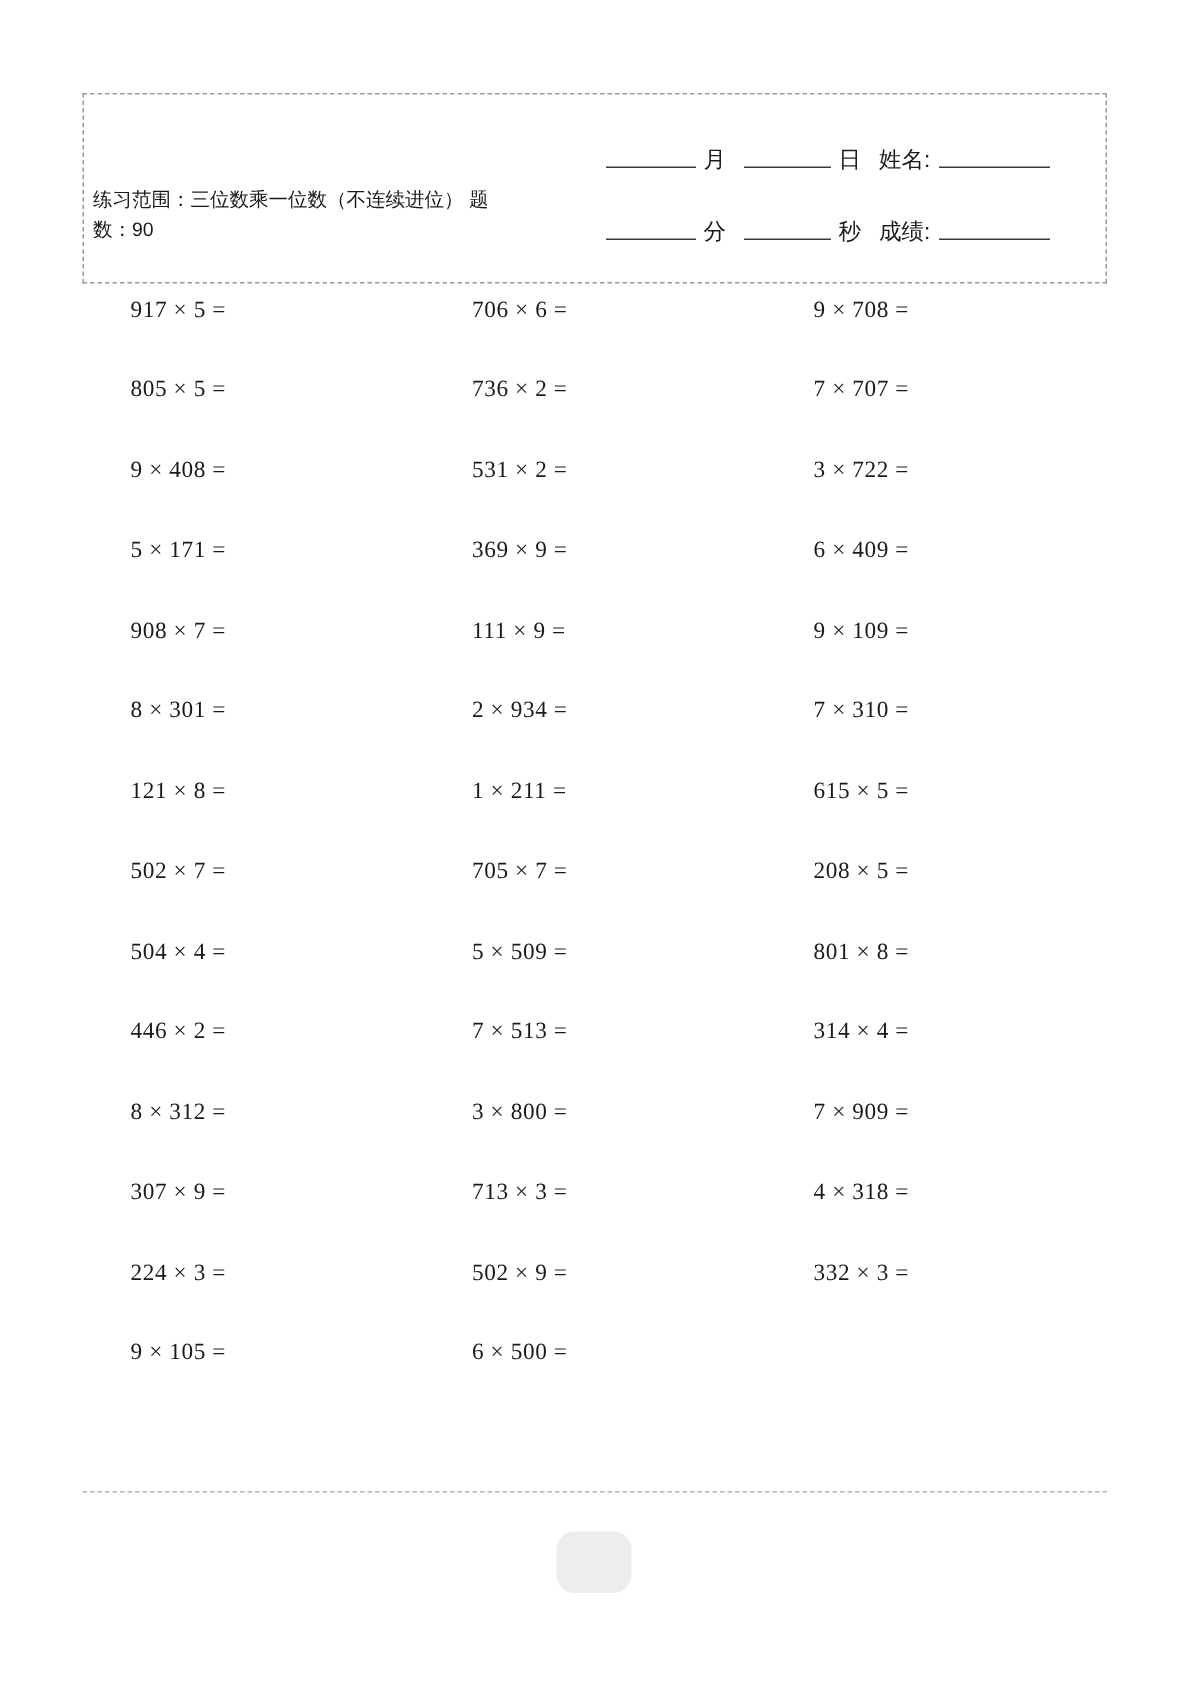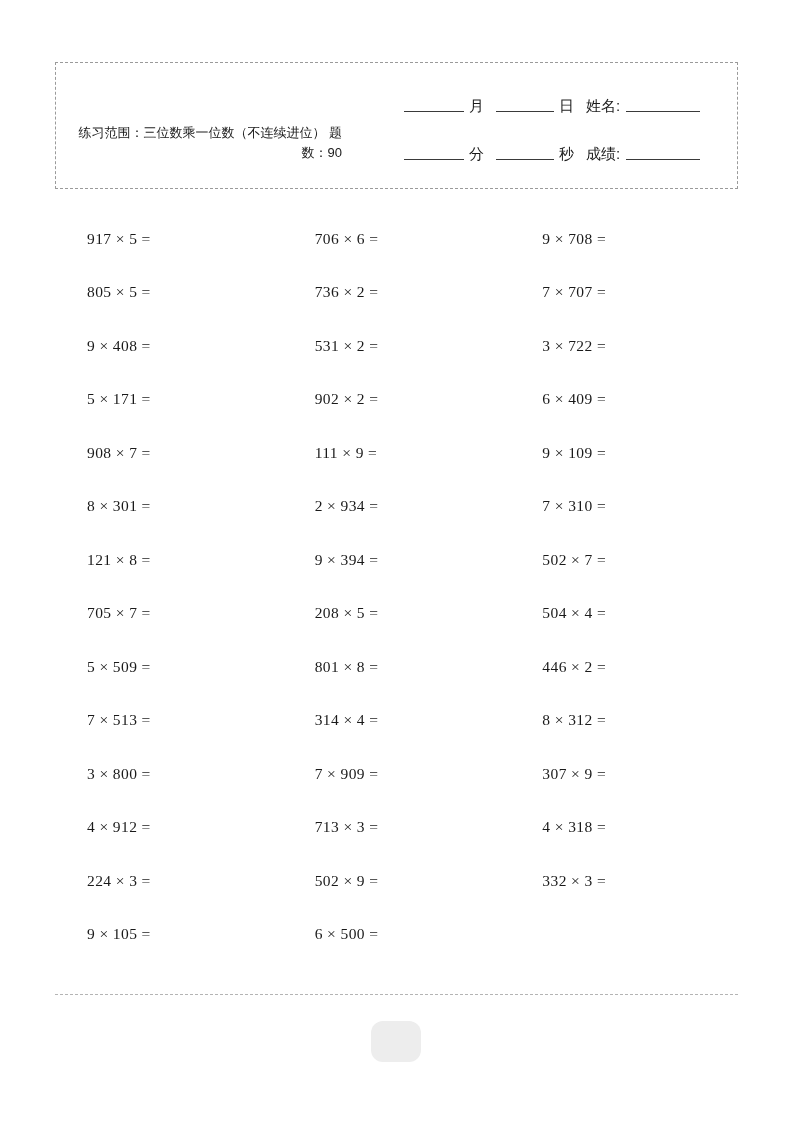--- a/index.html
+++ b/index.html
@@ -40,21 +40,21 @@
   }
   .range-info {
     position: absolute;
     left: 6px;
     top: 60px;
     width: 280px;
     font-family: "Liberation Sans", sans-serif;
     font-size: 13px;
     line-height: 20px;
     color: #1a1a1a;
-    text-align: right;
+    text-align: left;
   }
   .info-row {
     position: absolute;
     font-family: "Liberation Sans", sans-serif;
     font-size: 15px;
     color: #1a1a1a;
     white-space: nowrap;
     display: flex;
     align-items: flex-end;
   }
@@ -69,21 +69,21 @@
   .blank.w60 { width: 60px; }
   .blank.w58 { width: 58px; }
   .blank.w74 { width: 74px; }
   .lbl { margin-right: 12px; }
   .lbl.tight { margin-right: 6px; }
 
   
   .problems {
     position: absolute;
     left: 55px;
-    top: 212px;
+    top: 180px;
     width: 683px;
     display: grid;
     grid-template-columns: repeat(3, 1fr);
     row-gap: 0px;
   }
   .cell {
     height: 53.5px;
     display: flex;
     align-items: center;
     font-family: "Liberation Serif", "DejaVu Serif", serif;
@@ -146,44 +146,44 @@
       <div class="cell">917 × 5 =</div>
       <div class="cell">706 × 6 =</div>
       <div class="cell">9 × 708 =</div>
       <div class="cell">805 × 5 =</div>
       <div class="cell">736 × 2 =</div>
       <div class="cell">7 × 707 =</div>
       <div class="cell">9 × 408 =</div>
       <div class="cell">531 × 2 =</div>
       <div class="cell">3 × 722 =</div>
       <div class="cell">5 × 171 =</div>
-      <div class="cell">902 × 2 =</div>
+      <div class="cell">369 × 9 =</div>
       <div class="cell">6 × 409 =</div>
       <div class="cell">908 × 7 =</div>
       <div class="cell">111 × 9 =</div>
       <div class="cell">9 × 109 =</div>
       <div class="cell">8 × 301 =</div>
       <div class="cell">2 × 934 =</div>
       <div class="cell">7 × 310 =</div>
       <div class="cell">121 × 8 =</div>
-      <div class="cell">9 × 394 =</div>
+      <div class="cell">1 × 211 =</div>
+      <div class="cell">615 × 5 =</div>
       <div class="cell">502 × 7 =</div>
       <div class="cell">705 × 7 =</div>
       <div class="cell">208 × 5 =</div>
       <div class="cell">504 × 4 =</div>
       <div class="cell">5 × 509 =</div>
       <div class="cell">801 × 8 =</div>
       <div class="cell">446 × 2 =</div>
       <div class="cell">7 × 513 =</div>
       <div class="cell">314 × 4 =</div>
       <div class="cell">8 × 312 =</div>
       <div class="cell">3 × 800 =</div>
       <div class="cell">7 × 909 =</div>
       <div class="cell">307 × 9 =</div>
-      <div class="cell">4 × 912 =</div>
       <div class="cell">713 × 3 =</div>
       <div class="cell">4 × 318 =</div>
       <div class="cell">224 × 3 =</div>
       <div class="cell">502 × 9 =</div>
       <div class="cell">332 × 3 =</div>
       <div class="cell">9 × 105 =</div>
       <div class="cell">6 × 500 =</div>
     </div>
 
   <div class="footer-rule"></div>

